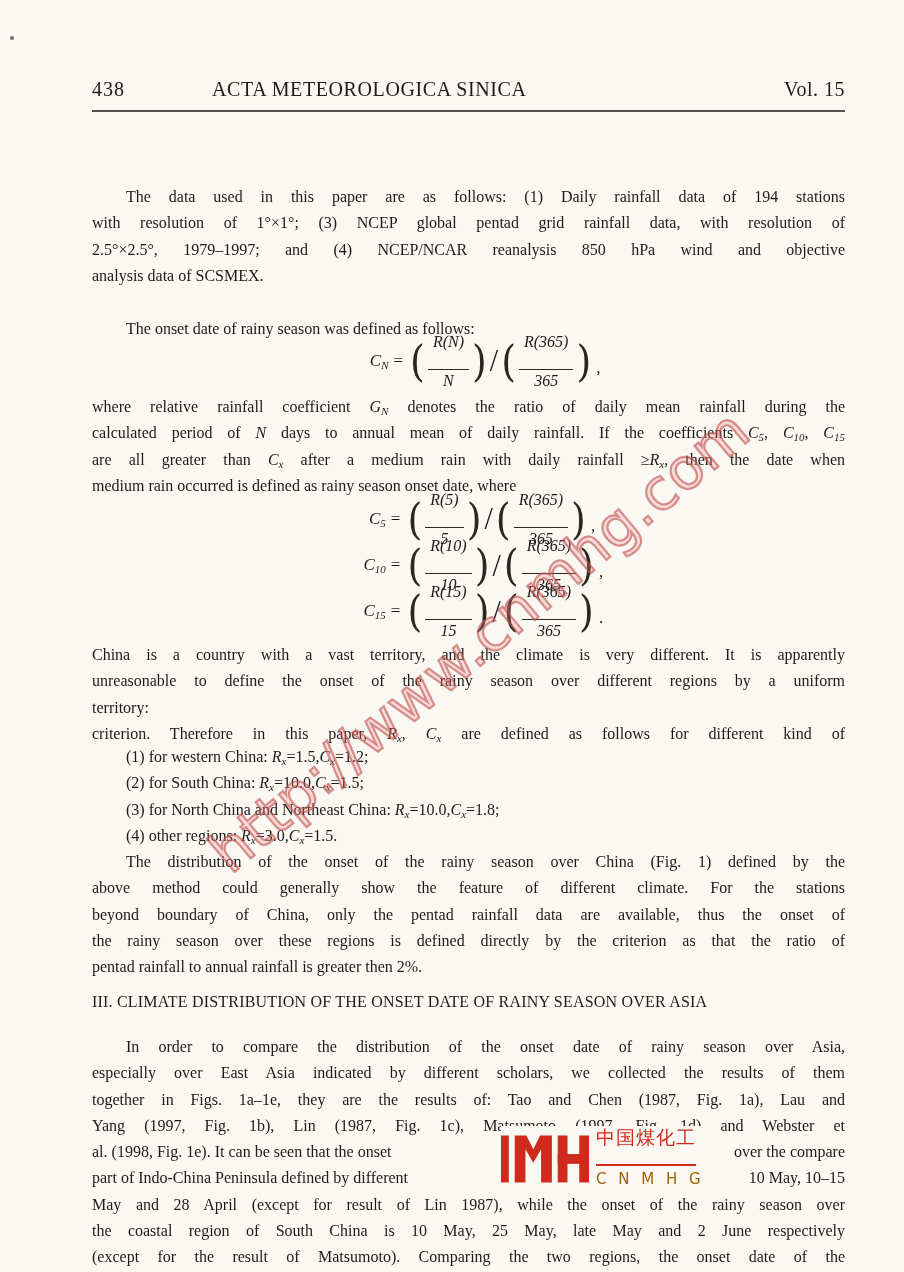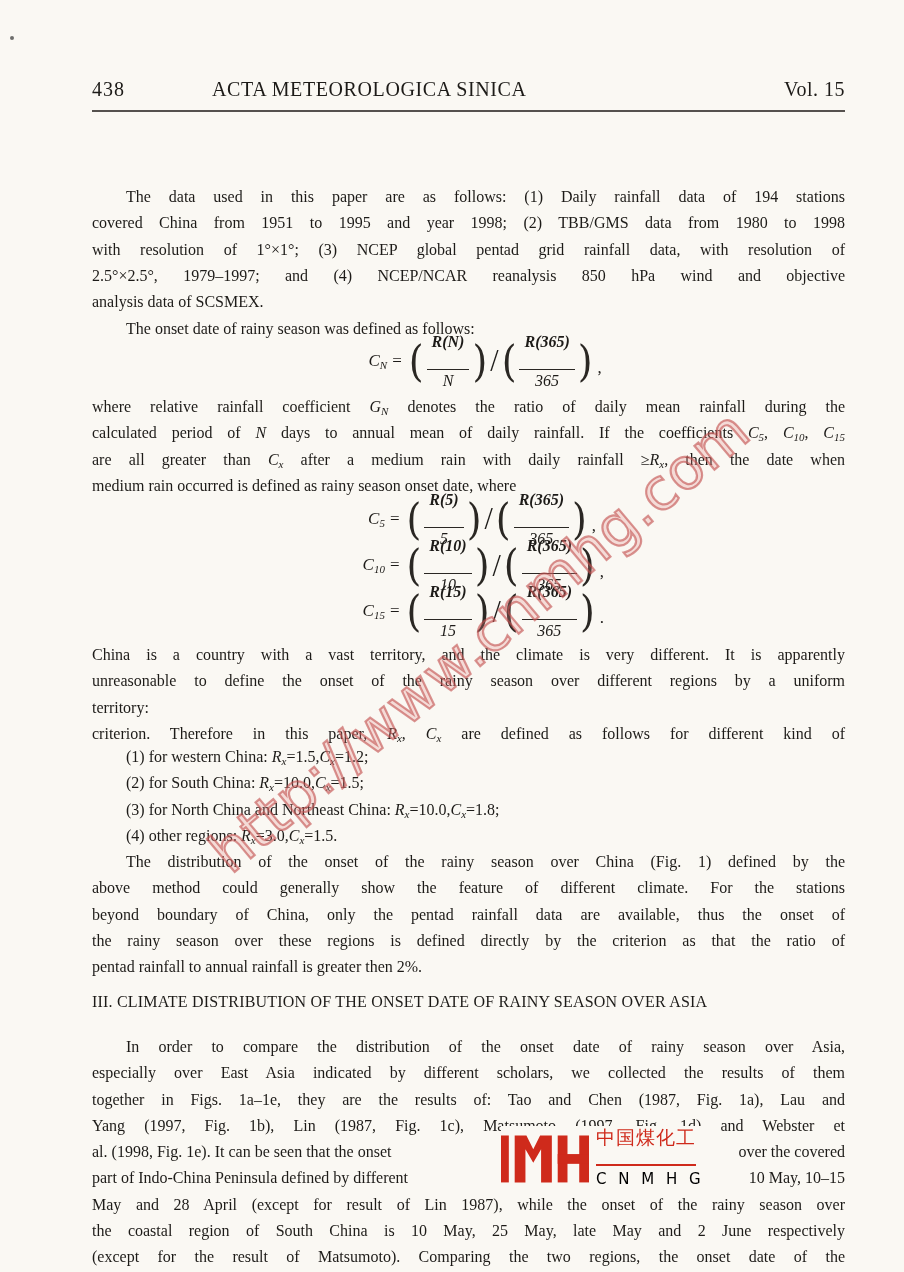--- a/index.html
+++ b/index.html
@@ -30,60 +30,59 @@
   
   .fwrap{text-align:center;}
   .formula-row{display:flex;align-items:center;justify-content:center;font-size:17px;height:46px;}
   .fg .formula-row{justify-content:flex-start;}
   .f-lhs{font-style:italic;min-width:52px;text-align:right;}
   .f-lhs sub{font-size:11px;line-height:0;vertical-align:-3px;}
   .f-eq{margin:0 7px 0 5px;}
   .bigp{font-size:38px;font-weight:300;line-height:1;display:inline-block;transform:scaleY(1.12);
         font-family:"DejaVu Serif",serif;color:#2a2723;}
   .frac{display:inline-block;vertical-align:middle;text-align:center;margin:0 3px;font-style:italic;}
-  .fnum{display:block;padding:0 5px 18px;border-bottom:1.4px solid #2a2723;font-size:16px;font-weight:bold;}
+  .fnum{display:block;padding:0 5px 18px;border-bottom:1.4px solid #2a2723;font-size:16px;}
   .fden{display:block;padding-top:2px;font-size:16px;}
   .bigs{font-size:30px;margin:0 3px;font-weight:300;transform:scaleY(1.05);display:inline-block;}
   .f-tail{margin-left:5px;align-self:flex-end;padding-bottom:6px;}
   .fg{display:inline-block;text-align:left;}
   .fgbox{text-align:center;}
 
   
   .wm{position:absolute;left:218px;top:827px;transform:rotate(-40deg);transform-origin:0 50%;
       font-family:"DejaVu Sans",sans-serif;font-size:57px;font-weight:500;letter-spacing:1px;
       color:rgba(228,136,134,.26);-webkit-text-stroke:2.2px rgba(196,82,80,.62);
       pointer-events:none;white-space:nowrap;z-index:5;}
 
   
   .stamp{position:absolute;left:501px;top:1126px;width:206px;height:64px;display:flex;
          align-items:flex-start;gap:7px;background:#faf8f3;z-index:6;}
   .stamp svg{display:block;margin-top:3px;}
   .stamp .txtcol{display:flex;flex-direction:column;align-items:flex-start;}
   .stamp .cn{font-family:"DejaVu Sans",sans-serif;font-size:19px;line-height:22px;color:#cf2a1b;
              border-bottom:2px solid #cf2a1b;padding-bottom:16px;letter-spacing:1px;white-space:nowrap;}
-  .stamp .latin{font-family:"DejaVu Sans",sans-serif;font-size:15px;color:#000000;
+  .stamp .latin{font-family:"DejaVu Sans",sans-serif;font-size:15px;color:#a16207;
                 letter-spacing:3.5px;margin-top:4px;white-space:nowrap;}
 </style>
 </head>
 <body>
 
 <div class="page">
 
   <div class="speck"></div>
 
   <div class="abs hdr">
     <span class="pgno">438</span>
     <span class="jt">ACTA METEOROLOGICA SINICA</span>
     <span class="vol">Vol. 15</span>
   </div>
 
 
   <div class="abs" style="top:184px">
     <div class="ln jl ind">The data used in this paper are as follows: (1) Daily rainfall data of 194 stations</div>
-    <div class="ln jl">covered China from 1951 to 1995 and year 1998; (2) TBB/GMS data from 1980 to 1998</div>
     <div class="ln jl">with resolution of 1°×1°; (3) NCEP global pentad grid rainfall data, with resolution of</div>
     <div class="ln jl">2.5°×2.5°, 1979–1997; and (4) NCEP/NCAR reanalysis 850 hPa wind and objective</div>
     <div class="ln">analysis data of SCSMEX.</div>
   </div>
 
   <div class="abs" style="top:316px">
     <div class="ln ind">The onset date of rainy season was defined as follows:</div>
   </div>
 
   <div class="abs fwrap" style="top:338px">
@@ -197,21 +196,21 @@
 
   <div class="abs sechead" style="top:993px">III. CLIMATE DISTRIBUTION OF THE ONSET DATE OF RAINY SEASON OVER ASIA</div>
 
   <div class="abs" style="top:1034px">
     <div class="ln jl ind">In order to compare the distribution of the onset date of rainy season over Asia,</div>
     <div class="ln jl">especially over East Asia indicated by different scholars, we collected the results of them</div>
     <div class="ln jl">together in Figs. 1a–1e, they are the results of: Tao and Chen (1987, Fig. 1a), Lau and</div>
     <div class="ln jl">Yang (1997, Fig. 1b), Lin (1987, Fig. 1c), Matsumoto (1997, Fig. 1d) and Webster et</div>
     <div class="ln gapline">
       <span>al. (1998, Fig. 1e). It can be seen that the onset</span>
-      <span>over the covered</span>
+      <span>over the compare</span>
     </div>
     <div class="ln gapline">
       <span>part of Indo-China Peninsula defined by different</span>
       <span>10 May, 10–15</span>
     </div>
     <div class="ln jl">May and 28 April (except for result of Lin 1987), while the onset of the rainy season over</div>
     <div class="ln jl">the coastal region of South China is 10 May, 25 May, late May and 2 June respectively</div>
     <div class="ln jl">(except for the result of Matsumoto). Comparing the two regions, the onset date of the</div>
   </div>
 

